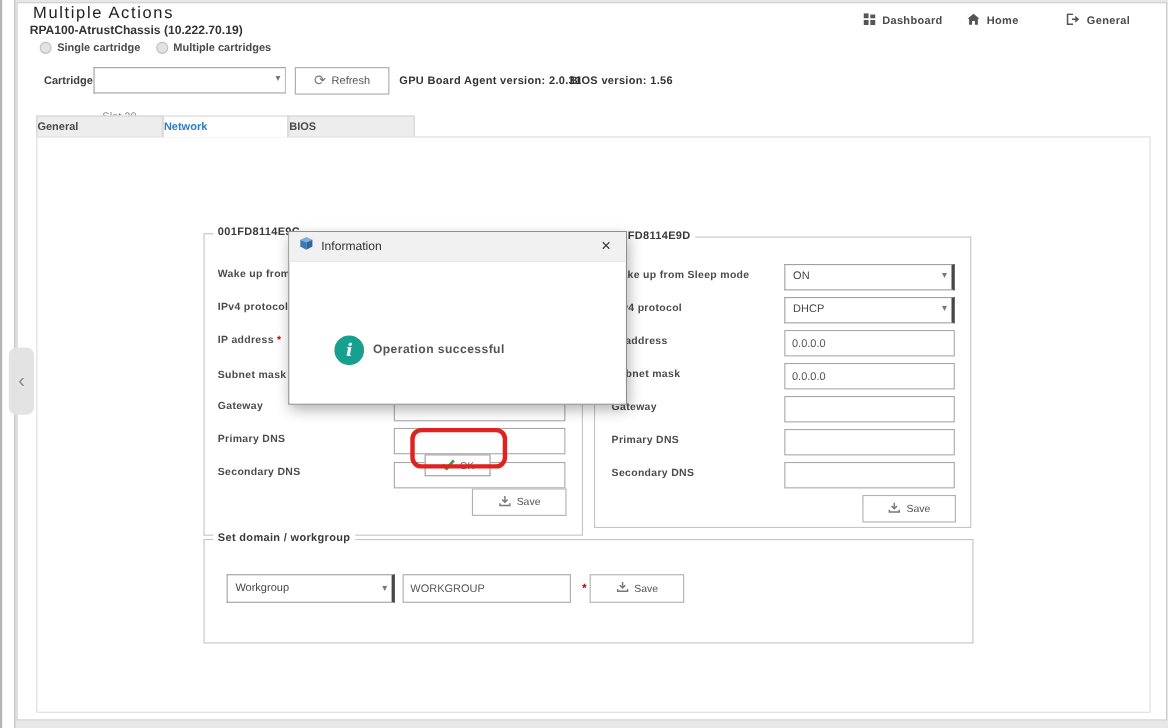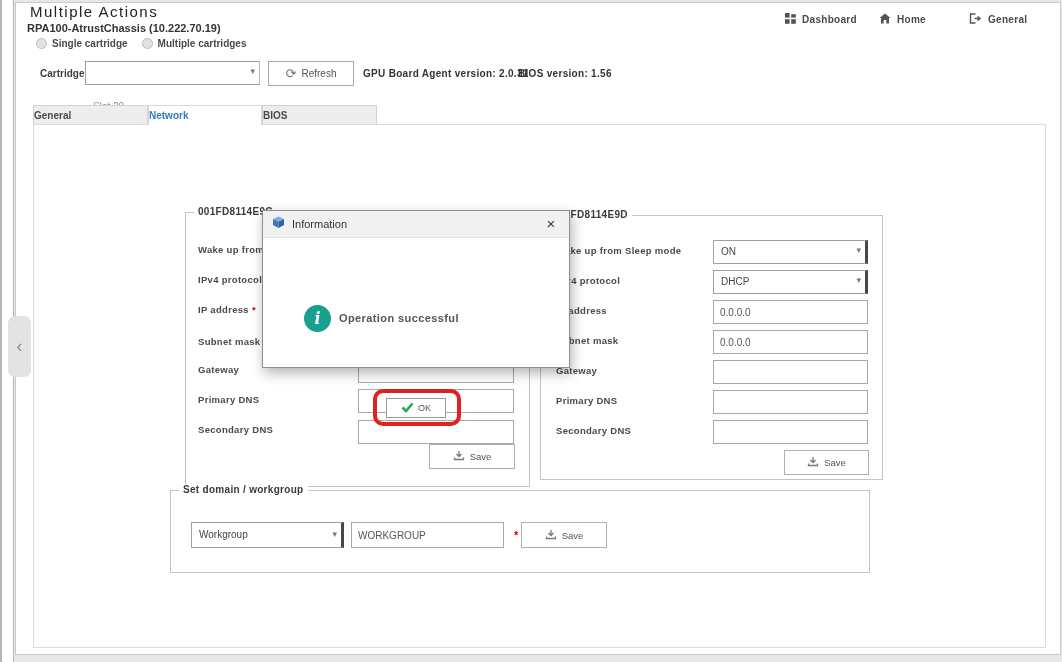--- a/index.html
+++ b/index.html
@@ -49,21 +49,21 @@
   .tab-general { left:33px; width:115px; }
   .tab-network { left:148px; width:114px; }
   .tab-bios { left:262px; width:115px; }
 
   .content-box { position:absolute; left:33px; top:124px; width:1013px; height:524px;
                  background:#fff; border:1px solid #dcdcdc; }
 
   fieldset.group { position:absolute; border:1px solid #c4c4c4; background:#fff; }
   .fs-left  { left:185px; top:212px; width:345px; height:275px; }
   .fs-right { left:540px; top:215px; width:343px; height:265px; }
-  .fs-domain{ left:170px; top:490px; width:700px; height:83px; }
+  .fs-domain{ left:185px; top:490px; width:700px; height:95px; }
   .legend { position:absolute; top:-7px; left:8px; background:#fff; padding:0 4px;
             font-size:10px; font-weight:bold; color:#3a3a3a; letter-spacing:.3px; }
 
   .flabel { position:absolute; font-size:9.5px; font-weight:bold; color:#4a4a4a; letter-spacing:.3px; white-space:nowrap; }
   .req { color:#cc0000; margin-left:3px; font-weight:bold; }
 
   .win-input { position:absolute; height:24px; border:1px solid #a8a8a8; background:#fff;
                font:10px "Liberation Sans",sans-serif; color:#555; padding:0 6px; }
   .win-select { position:absolute; height:24px; background:#fff; border:1px solid #a0a0a0;
                 border-right:3px solid #474747; cursor:pointer; }
@@ -80,21 +80,21 @@
            border-bottom:1px solid #e6e6e6; display:flex; align-items:center; padding-left:9px; gap:7px; }
   .modal-title { font-size:11px; color:#333; }
   .modal-close { position:absolute; right:9px; top:4px; width:18px; height:18px; text-align:center;
            font-size:15px; line-height:18px; color:#333; cursor:pointer; }
   .info-icon { position:absolute; left:41px; top:94px; width:27px; height:27px; border-radius:50%;
            background:#17a08d; display:flex; align-items:center; justify-content:center; }
   .info-i { font-family:"DejaVu Serif",serif; font-style:italic; font-weight:bold; font-size:16px;
            color:#fff; line-height:1; }
   .modal-message { position:absolute; left:76px; top:101px; font-size:11px; font-weight:bold;
            color:#555; letter-spacing:.4px; }
-  .ok-button { position:absolute; left:123px; top:187px; width:60px; height:20px; background:#fff;
+  .ok-button { position:absolute; left:123px; top:202px; width:60px; height:20px; background:#fff;
            border:1px solid #9a9a9a; display:flex; align-items:center; justify-content:center; gap:4px;
            font-size:9px; color:#555; cursor:pointer; }
   .annotation-red { position:absolute; left:110px; top:178px; width:88px; height:37px;
            border:4px solid #e0211e; border-radius:10px; pointer-events:none; z-index:60; }
 </style>
 </head>
 <body>
 
 <div id="page">
 

